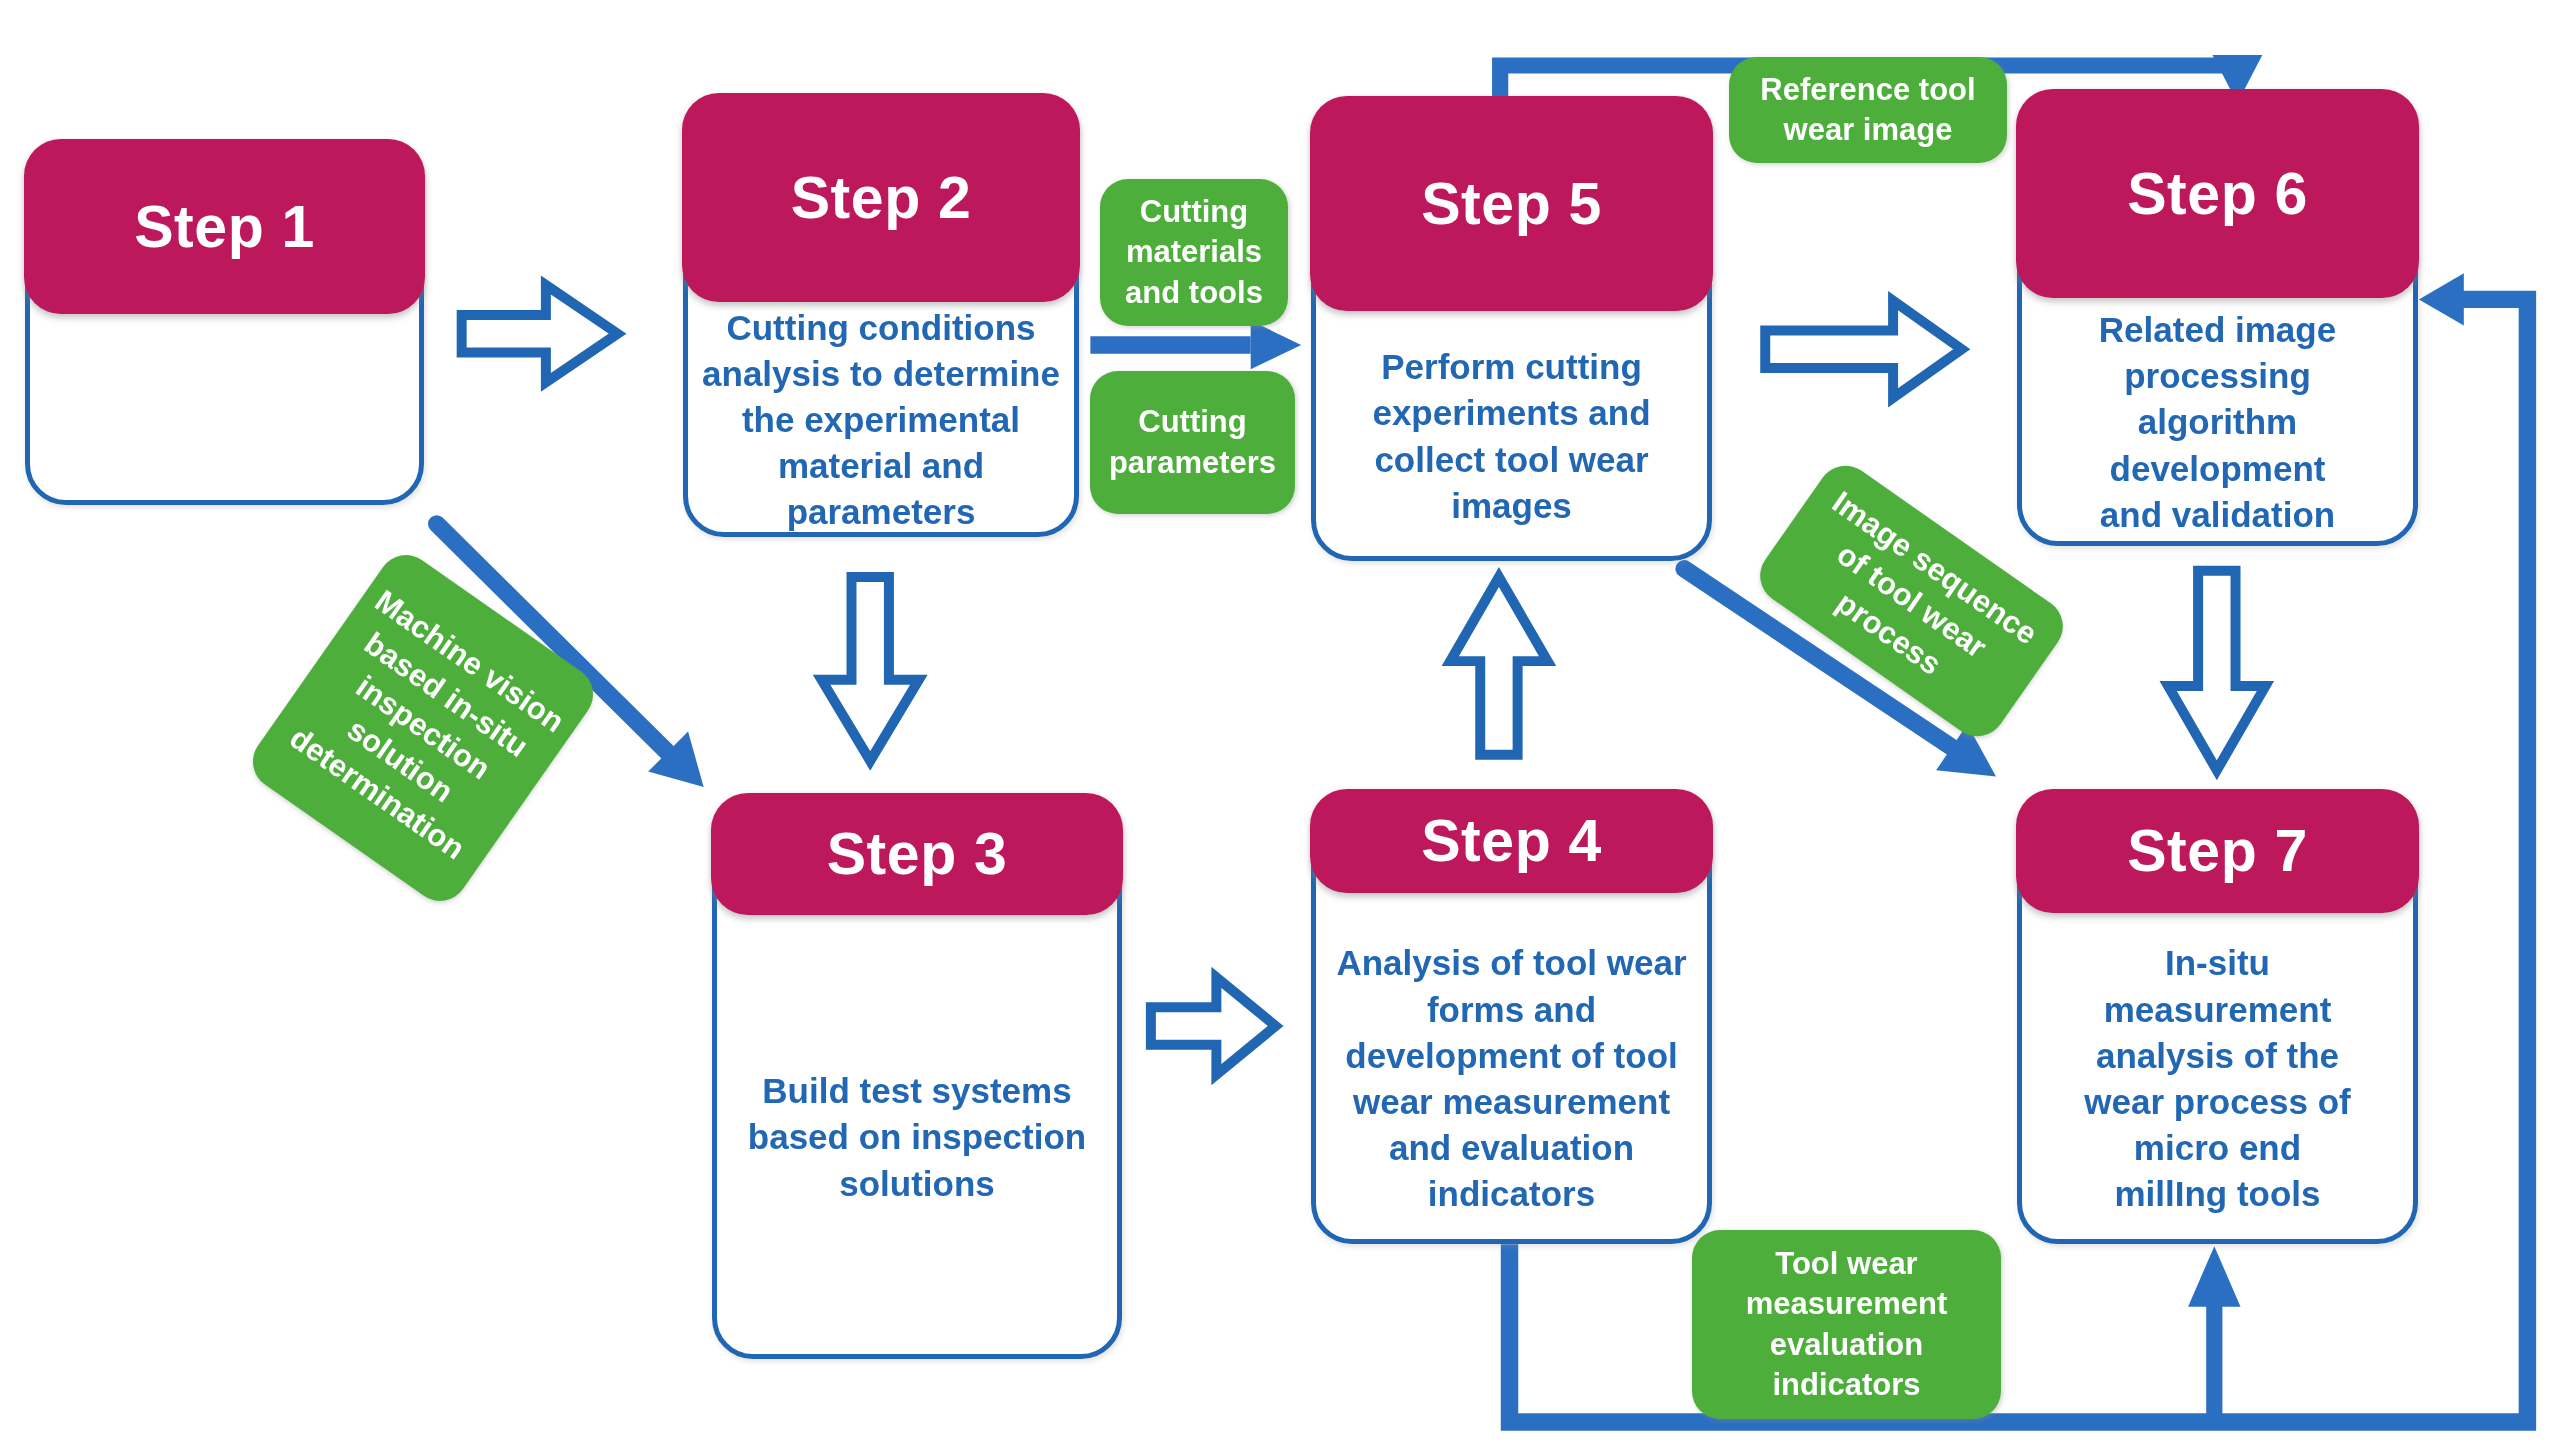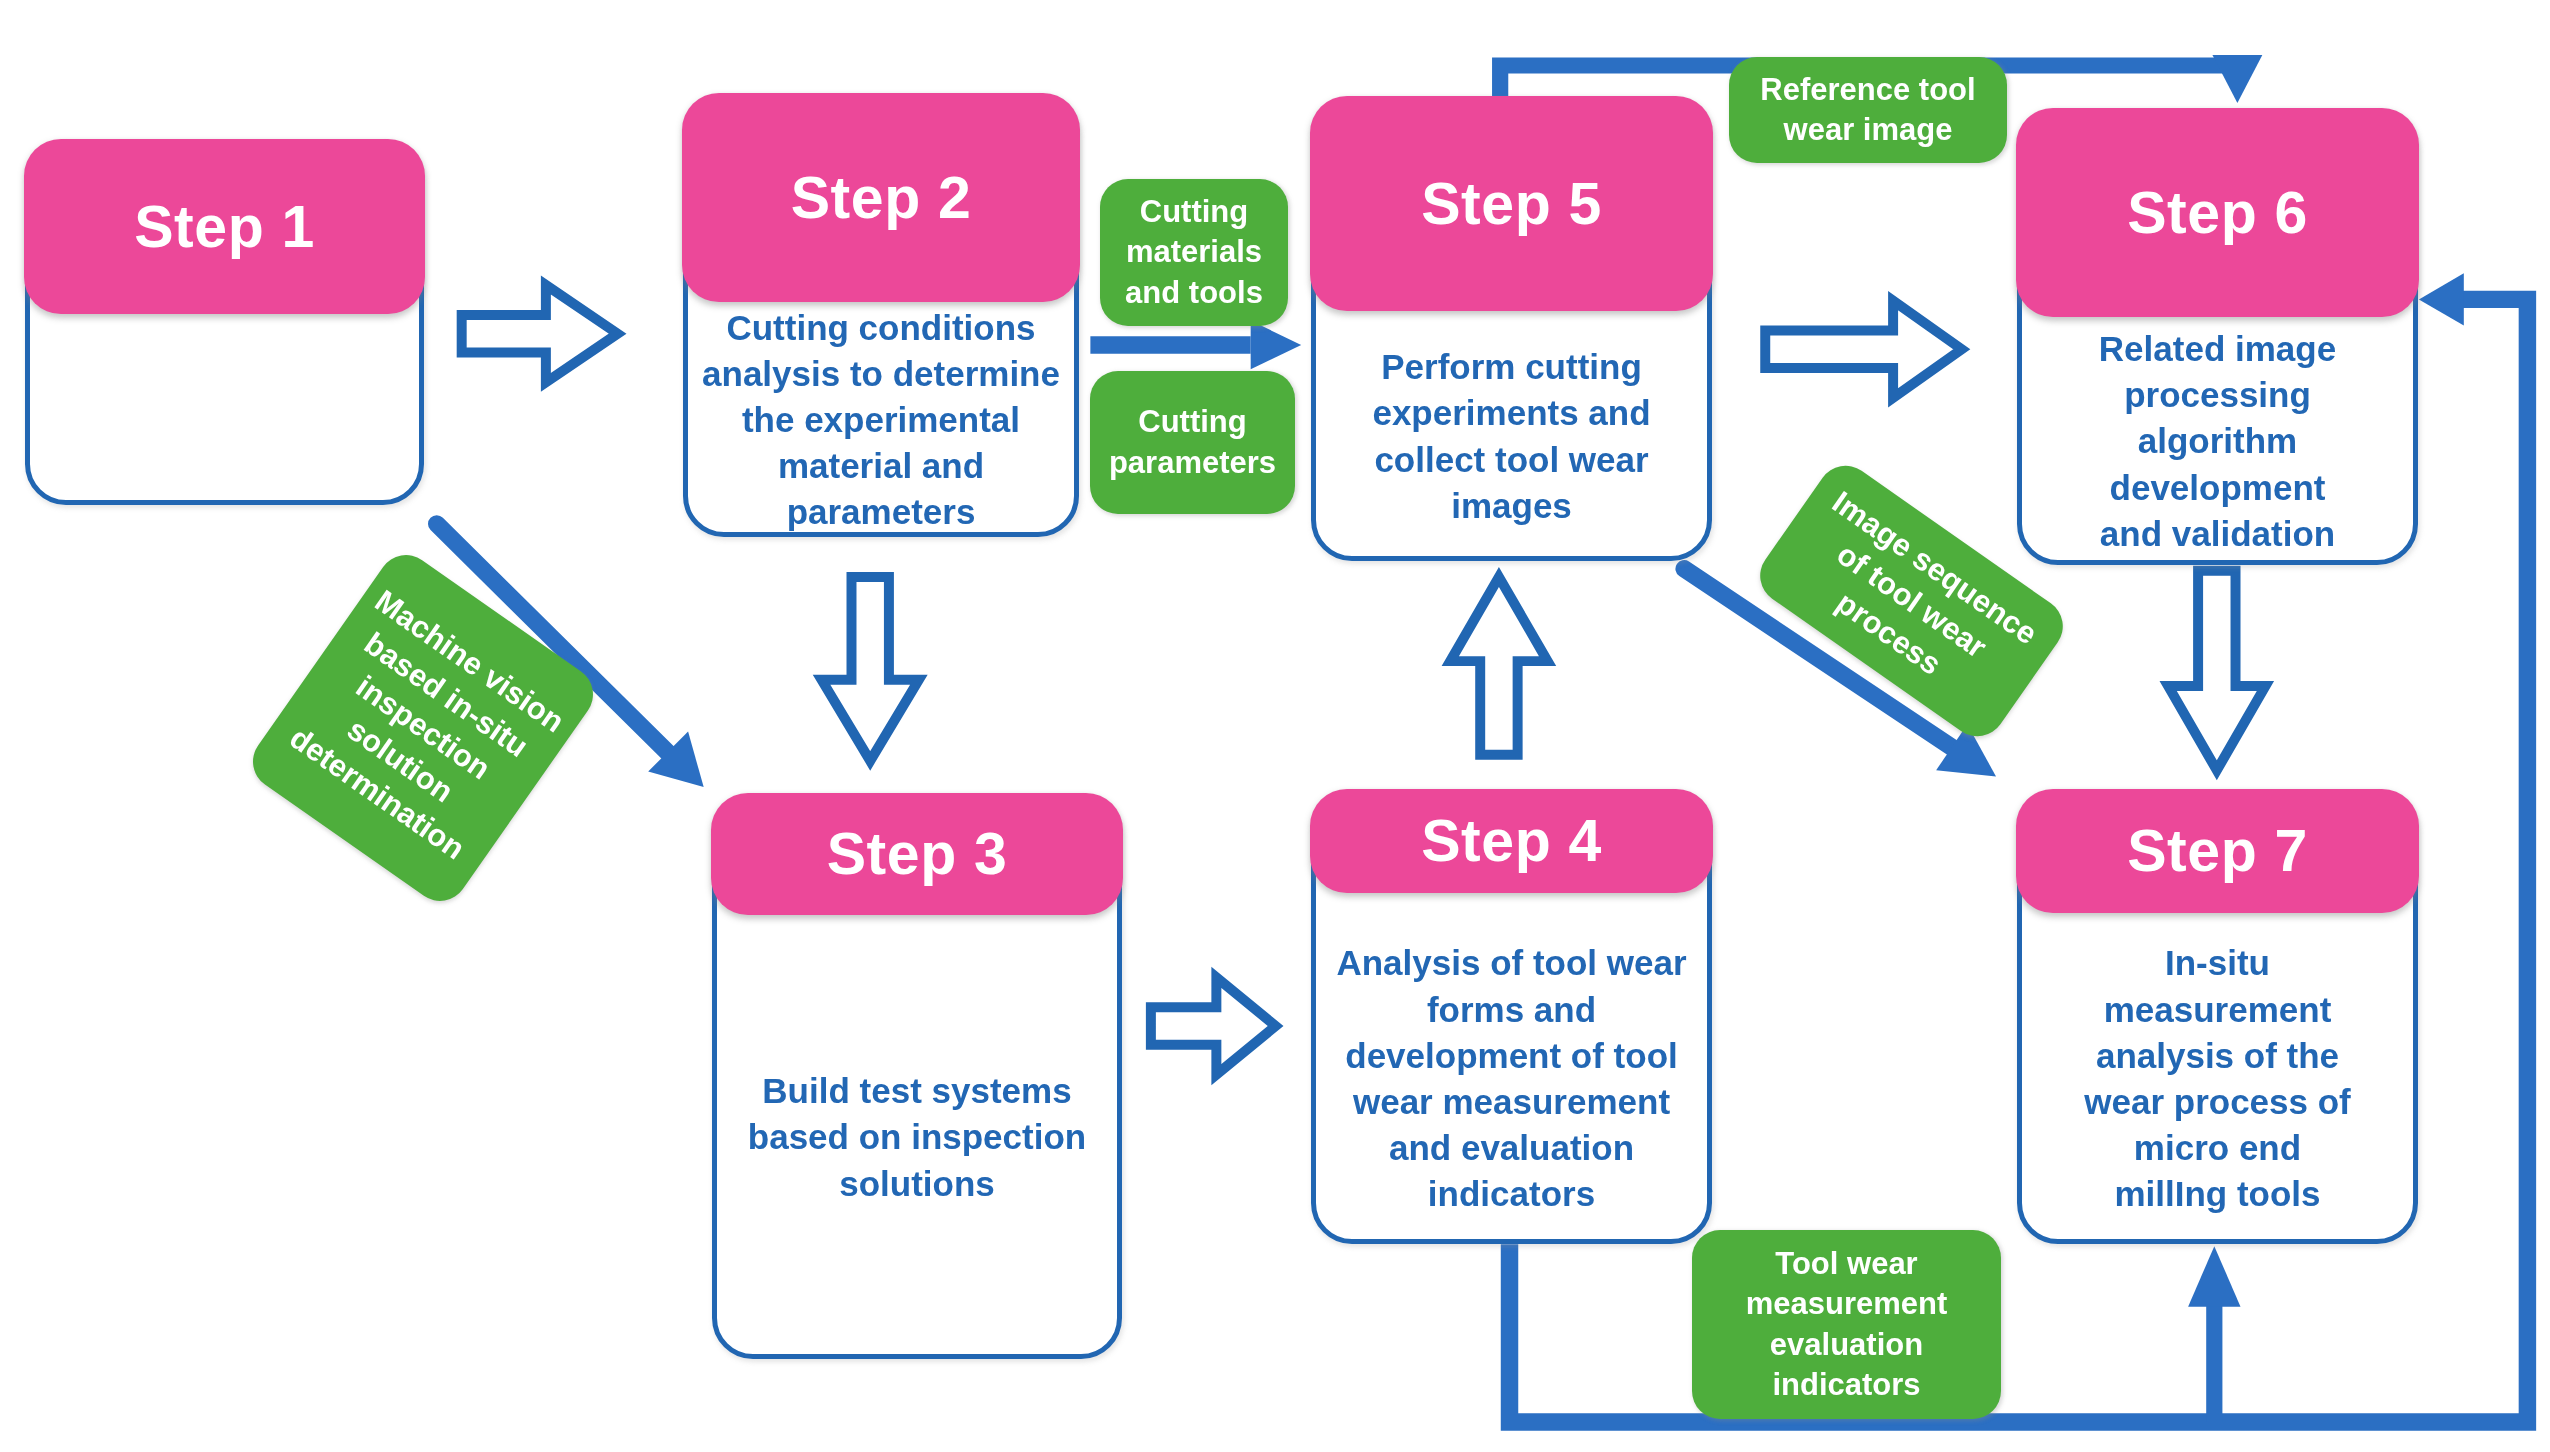--- a/index.html
+++ b/index.html
@@ -14,21 +14,21 @@
   .step{
     position:absolute;
     background:#ffffff;
     border:5.6px solid #2166b2;
     border-radius:41px;
     box-sizing:border-box;
     box-shadow:1.9px 2.5px 5px rgba(150,150,150,.25);
   }
   .step .hdr{
     position:absolute;left:-5.6px;right:-5.6px;top:-5.6px;
-    background:#ec4899;
+    background:#be185d;
     border-radius:37px;
     display:flex;align-items:center;justify-content:center;
     color:#ffffff;
     font-size:59px;font-weight:600;
     letter-spacing:0.6px;
     box-shadow:0 3.7px 6.2px rgba(130,130,130,.45);
   }
   .step .bdy{
     position:absolute;left:6.2px;right:6.2px;bottom:0;
     display:flex;align-items:center;justify-content:center;
@@ -47,21 +47,21 @@
     font-size:31px;font-weight:700;line-height:1.30;
     white-space:pre-line;
     box-shadow:1.2px 1.9px 4.4px rgba(140,140,140,.35);
   }
   
   .pos-s1{left:25px;top:140px;width:399px;height:365px;}   .pos-s1 .hdr{height:175px;} .pos-s1 .bdy{top:175px;}
   .pos-s2{left:683px;top:94px;width:396px;height:443px;} .pos-s2 .hdr{height:209px;} .pos-s2 .bdy{top:209px;}
   .pos-s3{left:696px;top:794px;width:410px;height:565px;margin-left:16px;}.pos-s3 .hdr{height:122px;} .pos-s3 .bdy{top:122px;}
   .pos-s4{left:1311px;top:790px;width:401px;height:454px;}.pos-s4 .hdr{height:104px;} .pos-s4 .bdy{top:124px;}
   .pos-s5{left:1311px;top:97px;width:401px;height:464px;} .pos-s5 .hdr{height:215px;} .pos-s5 .bdy{top:215px;}
-  .pos-s6{left:2017px;top:109px;width:401px;height:456px;padding-left:18px;} .pos-s6 .hdr{height:209px;} .pos-s6 .bdy{top:209px;}
+  .pos-s6{left:2017px;top:90px;width:401px;height:456px;padding-left:18px;} .pos-s6 .hdr{height:209px;} .pos-s6 .bdy{top:209px;}
   .pos-s7{left:2017px;top:790px;width:401px;height:454px;}.pos-s7 .hdr{height:124px;} .pos-s7 .bdy{top:124px;}
   
   .pos-cmt{left:1100px;top:179px;width:188px;height:147px;}
   .pos-cp{left:1090px;top:371px;width:205px;height:143px;}
   .pos-ref{left:1729px;top:57px;width:278px;height:106px;}
   .pos-mv{left:298px;top:591px;width:250px;height:274px;transform:rotate(35deg);}
   .pos-is{left:1768px;top:523px;width:287px;height:156px;transform:rotate(35deg);}
   .pos-twi{left:1692px;top:1230px;width:309px;height:189px;}
 </style>
 </head>

